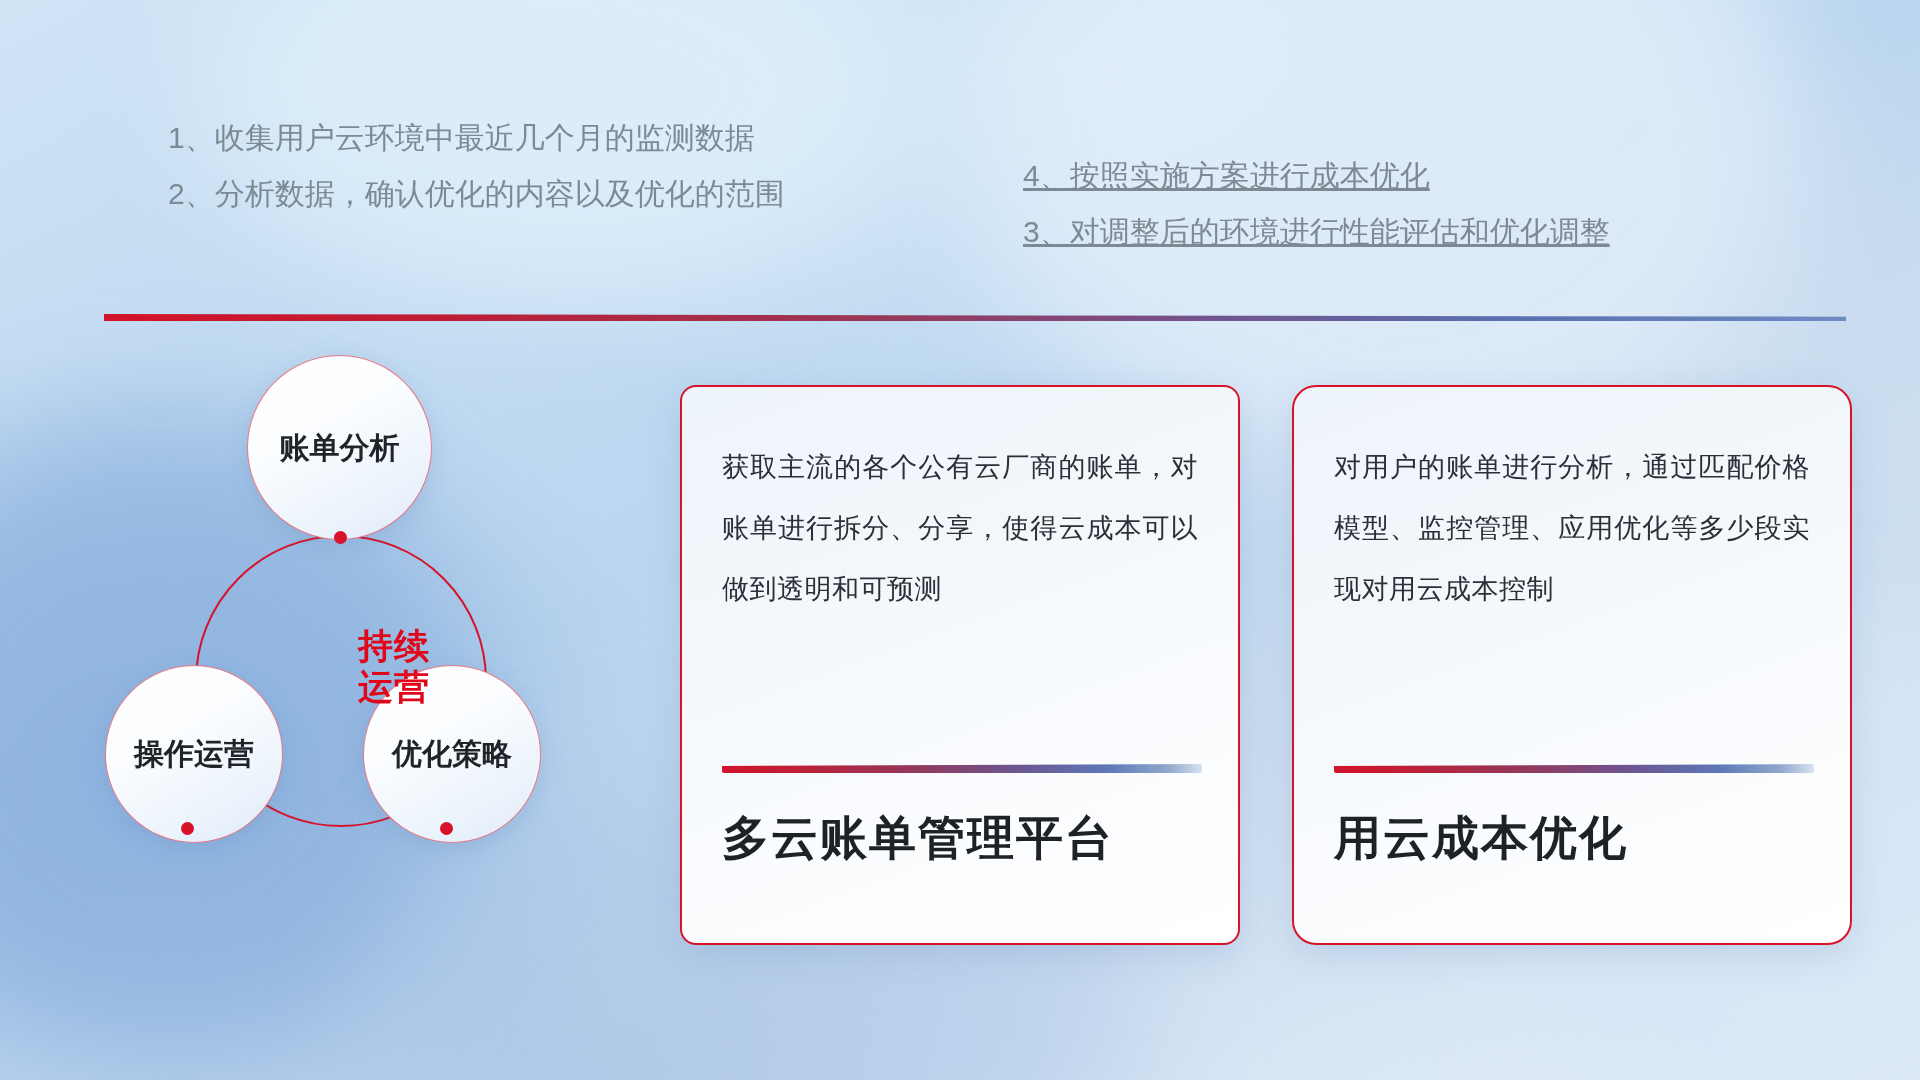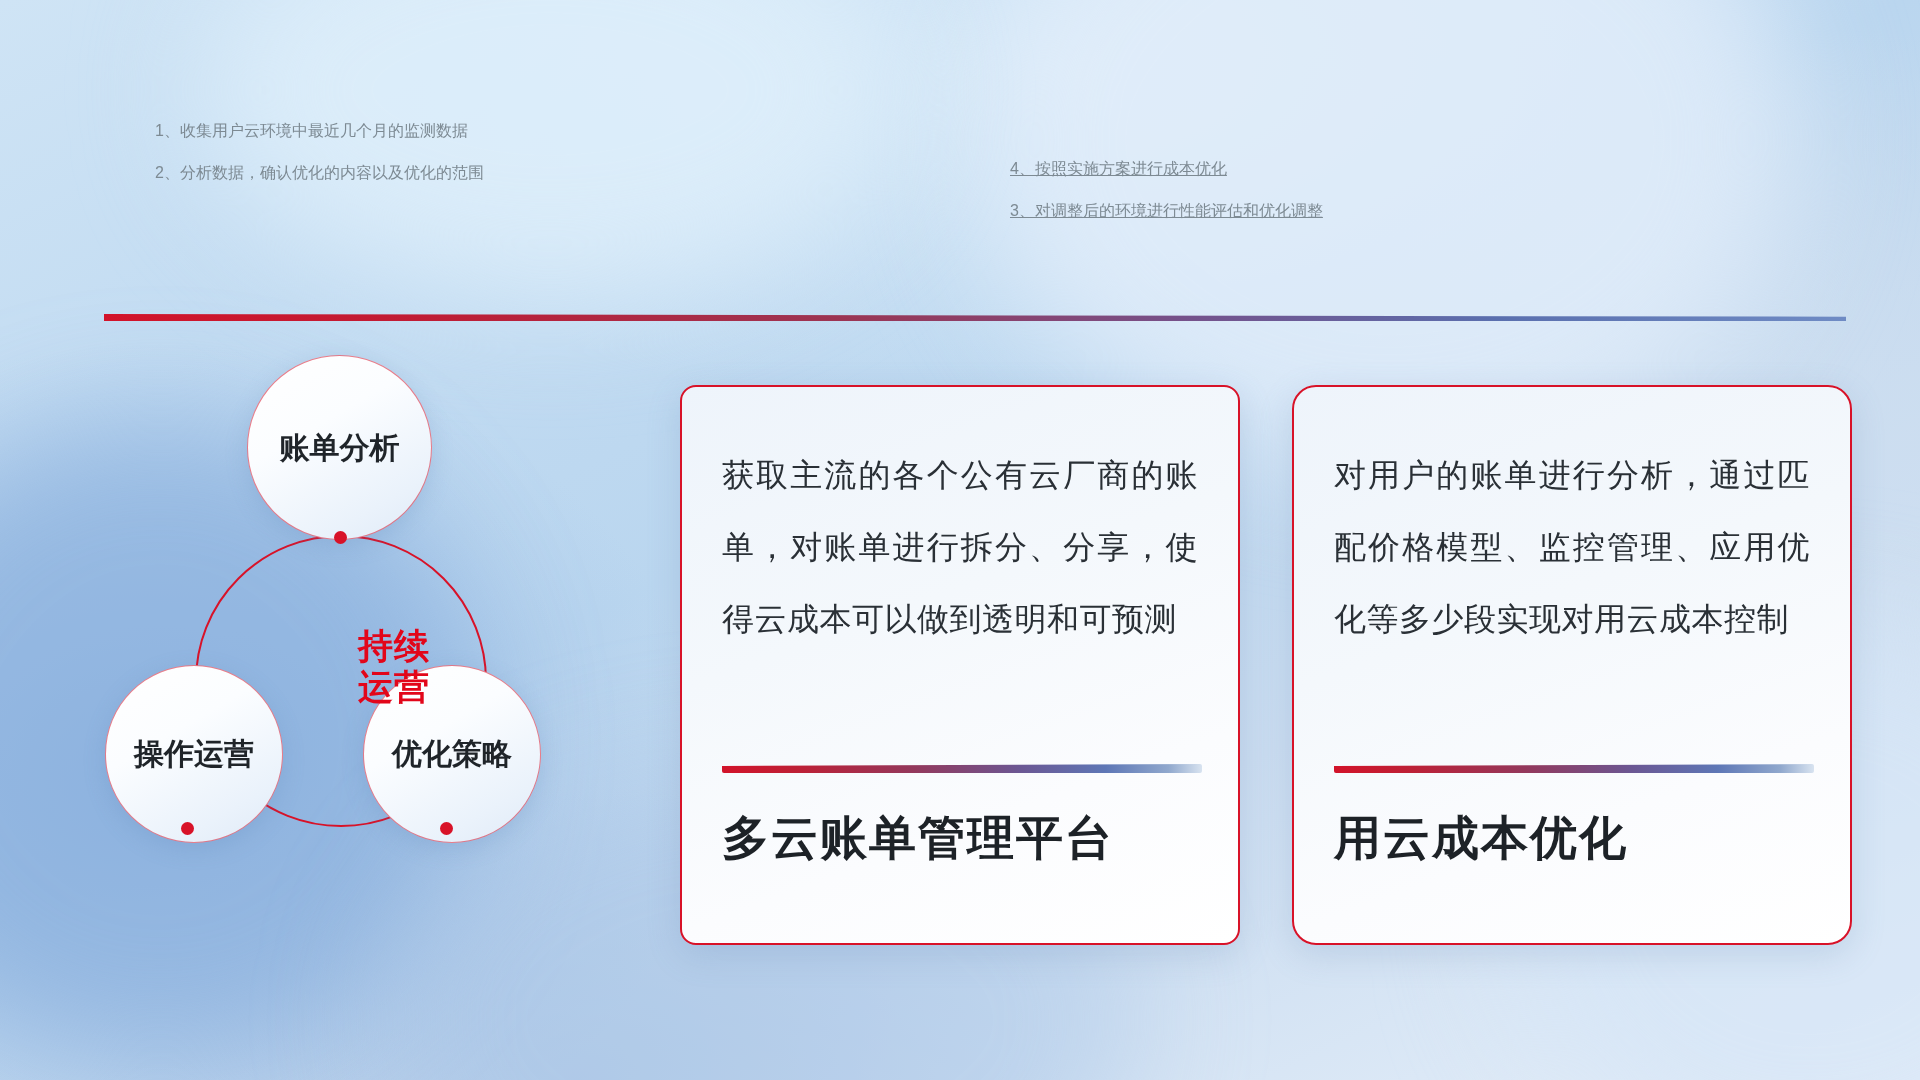--- a/index.html
+++ b/index.html
@@ -33,23 +33,24 @@
   .blob-a { left: -160px; top: 420px;  width: 640px;  height: 640px;  background: rgba(128,167,217,0.55); }
   .blob-b { left: 980px;  top: -200px; width: 820px;  height: 680px;  background: rgba(226,238,250,0.8); }
   .blob-c { left: 380px;  top: 760px;  width: 760px;  height: 520px;  background: rgba(169,197,230,0.45); }
   .blob-d { left: 1500px; top: 620px;  width: 620px;  height: 560px;  background: rgba(214,230,246,0.7); }
   .blob-e { left: 200px;  top: -120px; width: 700px;  height: 420px;  background: rgba(222,238,250,0.85); }
 
   
   .bullets {
     position: absolute;
     color: #7d8a93;
-    font-size: 16px;
+    font-size: 30px;
     line-height: 1;
     white-space: nowrap;
+    margin-left: 13px;
   }
   .bullets .line { margin-bottom: 26px; }
   .bullets .line:last-child { margin-bottom: 0; }
 
   #bullets-left  { left: 155px;  top: 123px; }
   #bullets-right { left: 1010px; top: 161px; text-decoration: underline; }
 
   
   #top-divider {
     position: absolute;
@@ -139,25 +140,26 @@
     box-sizing: border-box;
     background: linear-gradient(160deg, #eef4fb 0%, #f4f8fc 40%, #fbfcfe 72%, #ffffff 100%);
     box-shadow: 0 10px 34px rgba(95,130,175,0.2);
     padding: 52px 40px 0 40px;
   }
   #card-1 { left: 680px; }
   #card-2 { left: 1292px; border-radius: 24px; }
 
   .card-body {
     color: #2a3036;
-    font-size: 32px;
+    font-size: 27px;
     line-height: 2.25;
     letter-spacing: 0.5px;
     text-align: justify;
     text-align-last: left;
+    font-family: Liberation Mono, monospace;
   }
 
   .card-sep {
     position: absolute;
     left: 40px;
     bottom: 170px;
     width: 480px;
     height: 9px;
   }
   .card-sep .bar {

